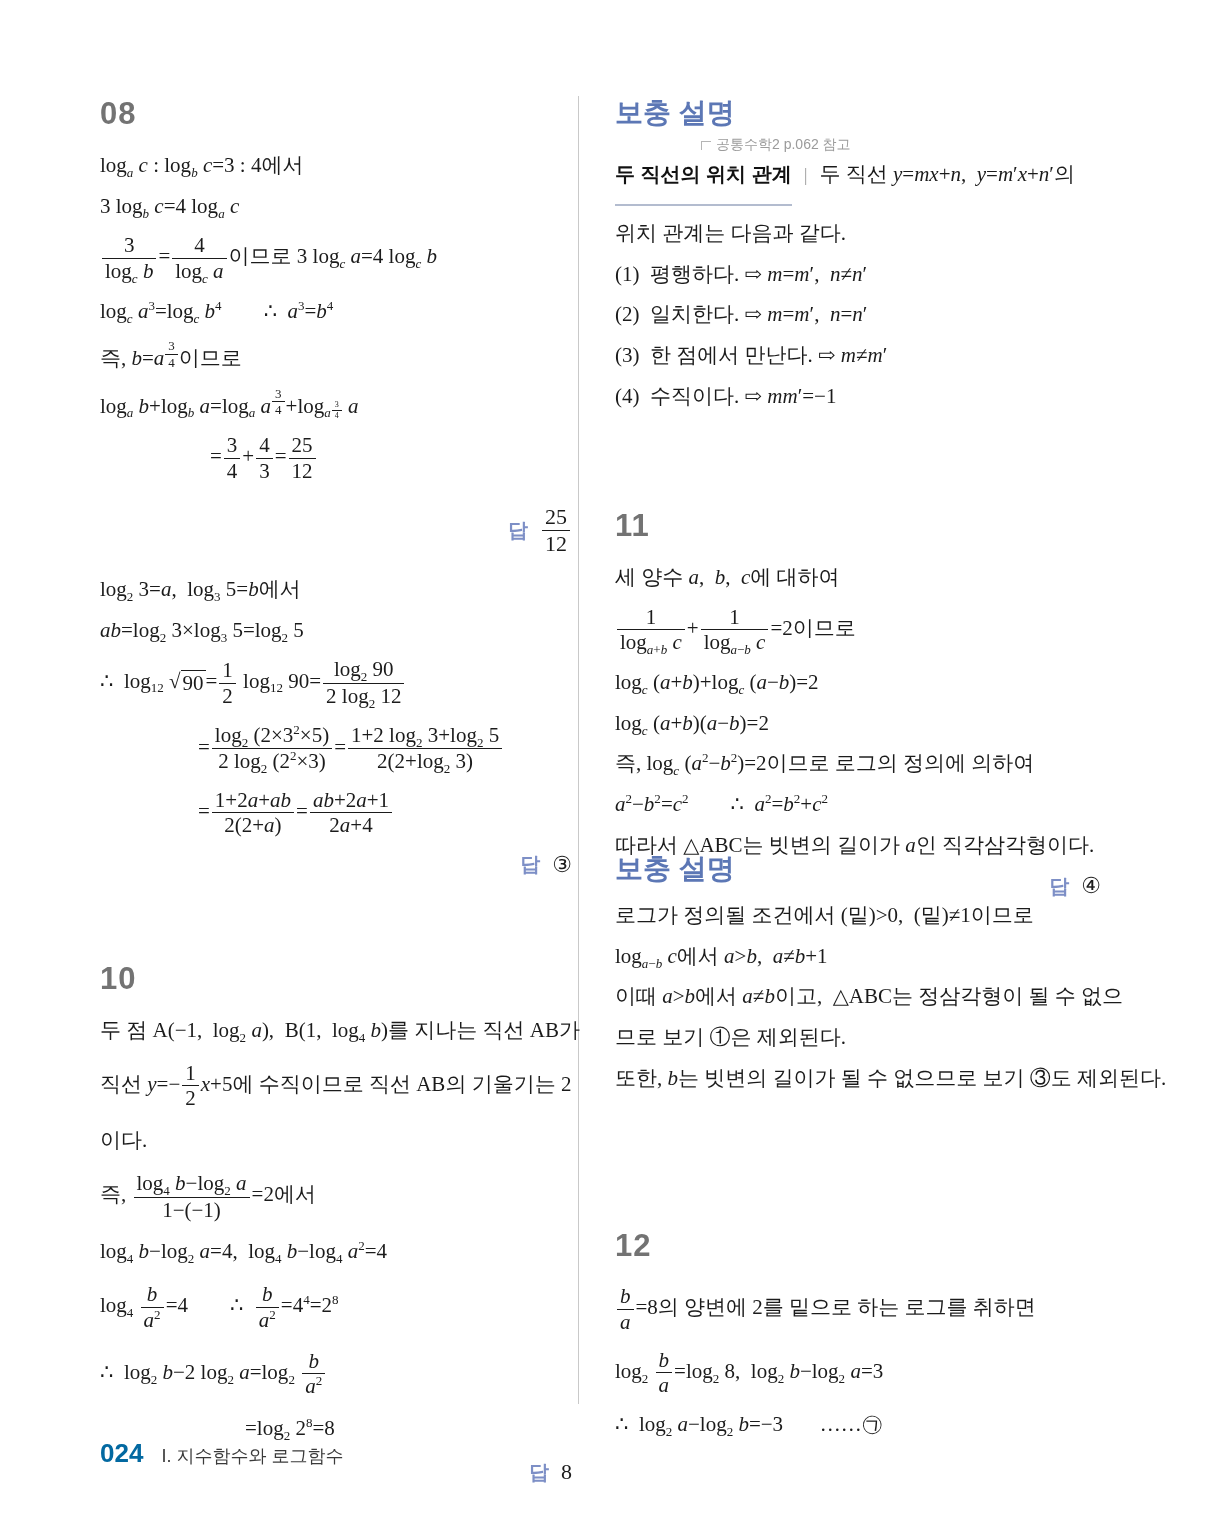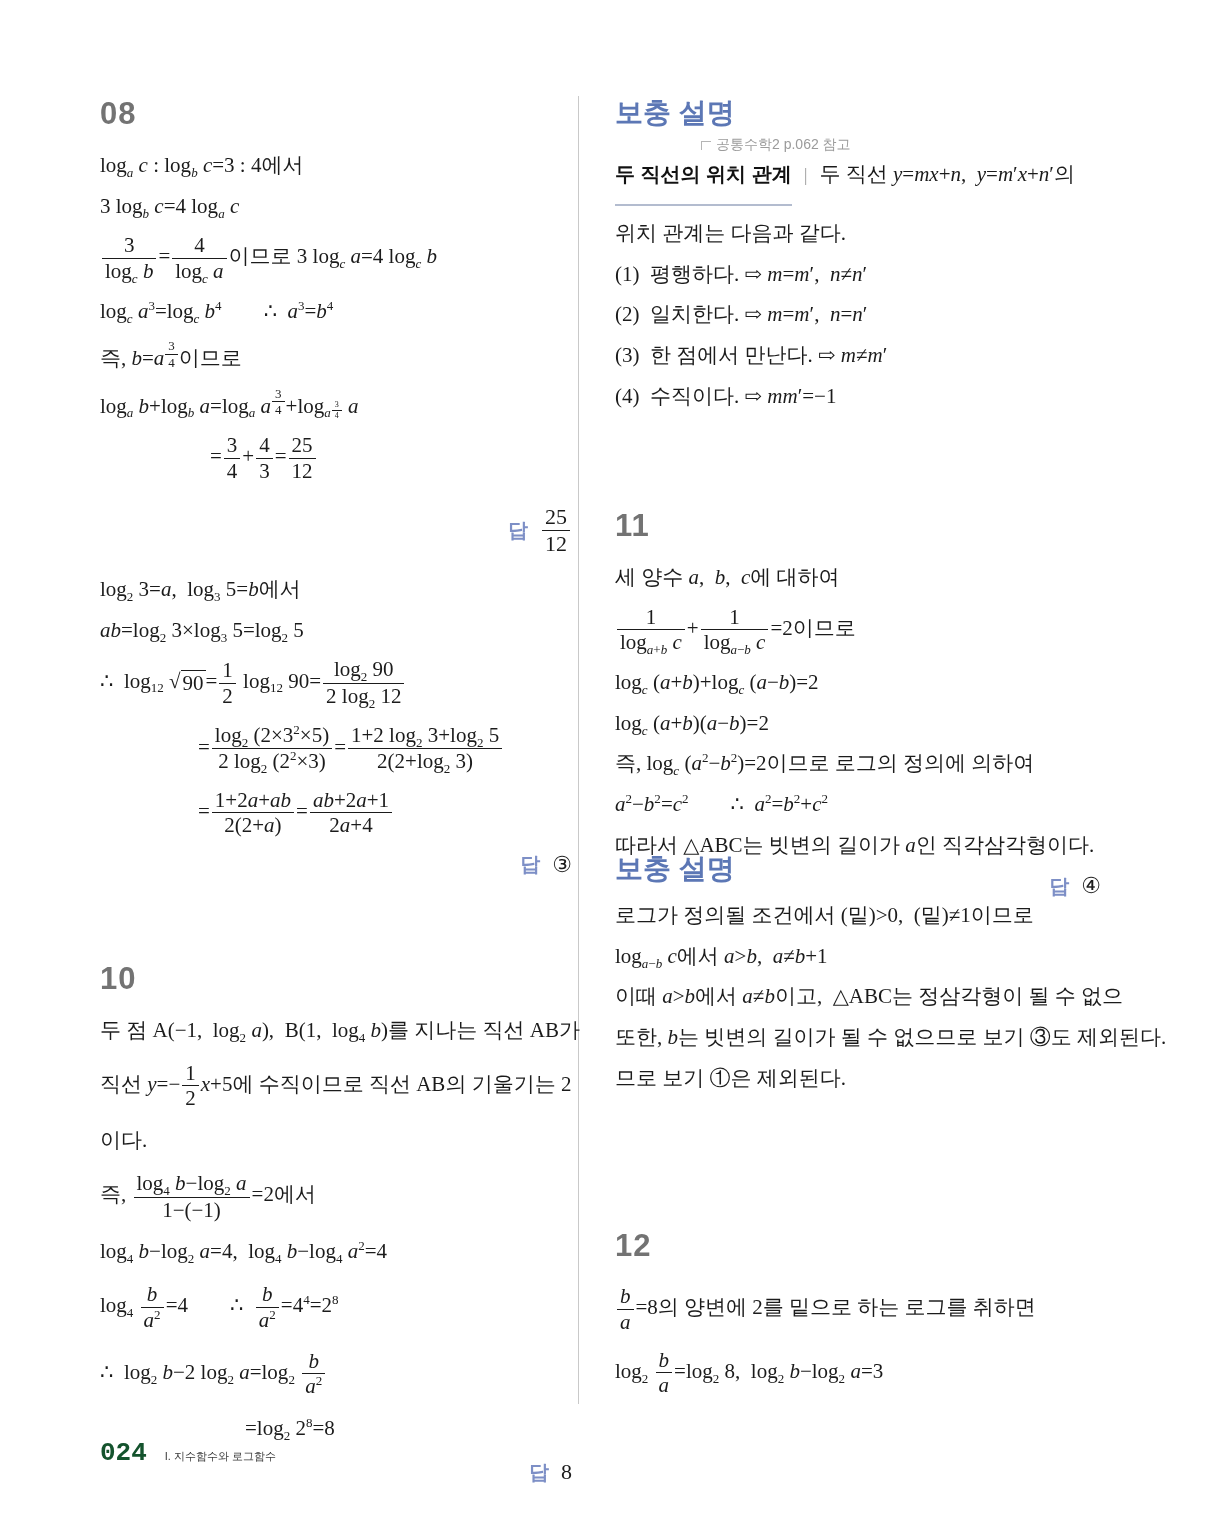--- a/index.html
+++ b/index.html
@@ -46,22 +46,22 @@
   .ref{margin:0 0 6px 86px;color:var(--ref,#9b9b9b);
        font-family:"Liberation Sans","DejaVu Sans",sans-serif;font-size:14px;}
   .corner{display:inline-block;width:9px;height:8px;border-left:1px solid #b5b5b5;
           border-top:1px solid #b5b5b5;margin-right:5px;vertical-align:-1px;}
   .sup-head{display:flex;align-items:baseline;margin-bottom:14px;white-space:pre;}
   .keyword{font-family:"Liberation Sans","DejaVu Sans",sans-serif;font-weight:700;font-size:20px;
            color:#111;border-bottom:2px solid #b3bccf;padding-bottom:16px;}
   .sep{color:#a0a0a0;margin:0 12px;font-size:19px;}
 
   .footer{position:absolute;left:100px;top:1438px;display:flex;align-items:baseline;gap:18px;}
-  .pagenum{font-family:Liberation Mono, monospace;font-weight:700;font-size:26px;color:#14532d;}
-  .chapter{font-family:"Liberation Sans","DejaVu Sans",sans-serif;font-size:11px;color:#3a3a3a;}
+  .pagenum{font-family:Liberation Sans, sans-serif;font-weight:700;font-size:26px;color:#0369a1;}
+  .chapter{font-family:"Liberation Sans","DejaVu Sans",sans-serif;font-size:18px;color:#3a3a3a;}
 </style>
 </head>
 <body>
 
 <div class="page">
   <div class="divider"></div>
 
   <section class="sec col-left" id="p08">
     <h2 class="prob-num">08</h2>
     <div class="lines">
@@ -146,30 +146,31 @@
       <span class="ans-value">④</span>
     </div>
   </section>
 
   <section class="sec col-right" id="s2">
     <h3 class="sup-title">보충 설명</h3>
     <div class="lines">
         <div class="math-line">로그가 정의될 조건에서 (밑)&gt;0,  (밑)≠1이므로</div>
         <div class="math-line"><span class="rm">log</span><sub><em>a</em>−<em>b</em></sub> <em>c</em>에서 <em>a</em>&gt;<em>b</em>,  <em>a</em>≠<em>b</em>+1</div>
         <div class="math-line">이때 <em>a</em>&gt;<em>b</em>에서 <em>a</em>≠<em>b</em>이고,  △<span class="rm">ABC</span>는 정삼각형이 될 수 없으</div>
+        <div class="math-line">므로 보기 ①은 제외된다.</div>
         <div class="math-line">또한, <em>b</em>는 빗변의 길이가 될 수 없으므로 보기 ③도 제외된다.</div>
-        <div class="math-line">므로 보기 ①은 제외된다.</div>
       </div>
   </section>
 
   <section class="sec col-right" id="p12">
     <h2 class="prob-num">12</h2>
     <div class="lines">
         <div class="math-line"><span class="fr"><span class="fn"><em>b</em></span><span class="fd"><em>a</em></span></span>=8의 양변에 2를 밑으로 하는 로그를 취하면</div>
         <div class="math-line"><span class="rm">log</span><sub>2</sub> <span class="fr"><span class="fn"><em>b</em></span><span class="fd"><em>a</em></span></span>=<span class="rm">log</span><sub>2</sub> 8,  <span class="rm">log</span><sub>2</sub> <em>b</em>−<span class="rm">log</span><sub>2</sub> <em>a</em>=3</div>
+        <div class="math-line">∴  <span class="rm">log</span><sub>2</sub> <em>a</em>−<span class="rm">log</span><sub>2</sub> <em>b</em>=−3       ……㉠</div>
       </div>
   </section>
 
   <footer class="footer">
     <span class="pagenum">024</span>
     <span class="chapter">I. 지수함수와 로그함수</span>
   </footer>
 </div>
 
 </body></html>

